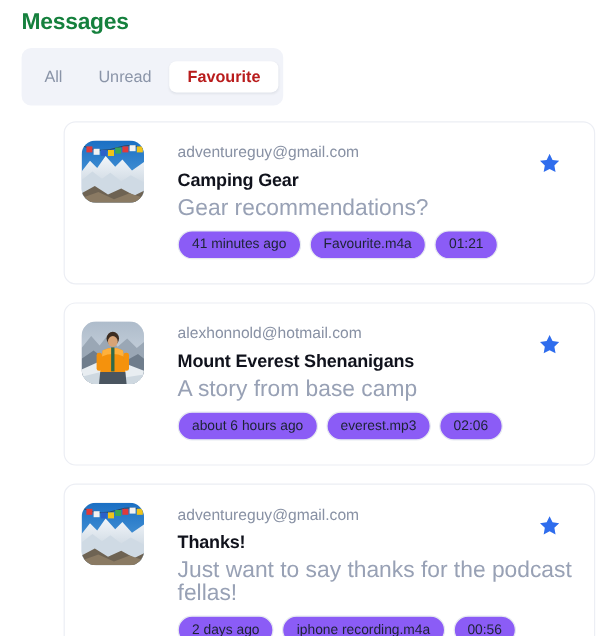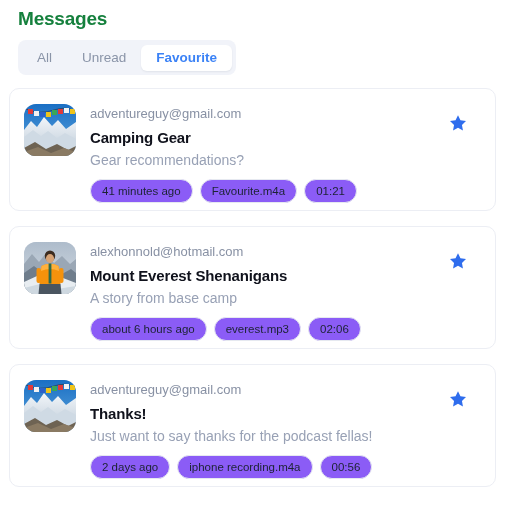--- a/index.html
+++ b/index.html
@@ -36,58 +36,59 @@
 
   
   .tabs {
     margin: 9px 0 0 9px;
     display: inline-flex;
     align-items: center;
     background: #f1f3f9;
     border-radius: 8px;
     padding: 4px;
     box-sizing: border-box;
-    height: 35px;
+    height: 48px;
   }
   .tab {
     border: 0;
     background: transparent;
     font-family: "Liberation Sans", sans-serif;
     font-size: 13.5px;
     line-height: 18px;
     color: #8a94a8;
     padding: 4px 15px;
     border-radius: 6px;
     cursor: pointer;
     white-space: nowrap;
   }
   .tab.active {
     background: #ffffff;
-    color: #3b82f6;
+    color: #b91c1c;
     font-weight: bold;
     box-shadow: 0 1px 2px rgba(16,24,40,0.07);
   }
 
   
   .list {
     margin-top: 13px;
     display: flex;
     flex-direction: column;
     gap: 15px;
   }
   .card {
     position: relative;
     border: 1px solid #eceef4;
     border-radius: 10px;
     background: #ffffff;
-    padding: 15px 14px 7px 14px;
+    padding: 15px 14px 20px 14px;
     box-sizing: border-box;
     display: flex;
-    gap: 14px;
+    gap: 28px;
     cursor: pointer;
+    margin-left: 44px;
   }
 
   
   .avatar {
     position: relative;
     flex: 0 0 auto;
     width: 52px;
     height: 52px;
     border-radius: 12px;
     overflow: hidden;
@@ -112,21 +113,21 @@
   }
   .subject {
     font-size: 15px;
     line-height: 20px;
     font-weight: bold;
     color: #10121c;
     letter-spacing: -0.15px;
     margin-bottom: 3px;
   }
   .preview {
-    font-size: 14px;
+    font-size: 19px;
     line-height: 19px;
     color: #98a1b5;
     margin-bottom: 9px;
   }
 
   .chips {
     display: flex;
     flex-wrap: wrap;
     gap: 7px;
   }

